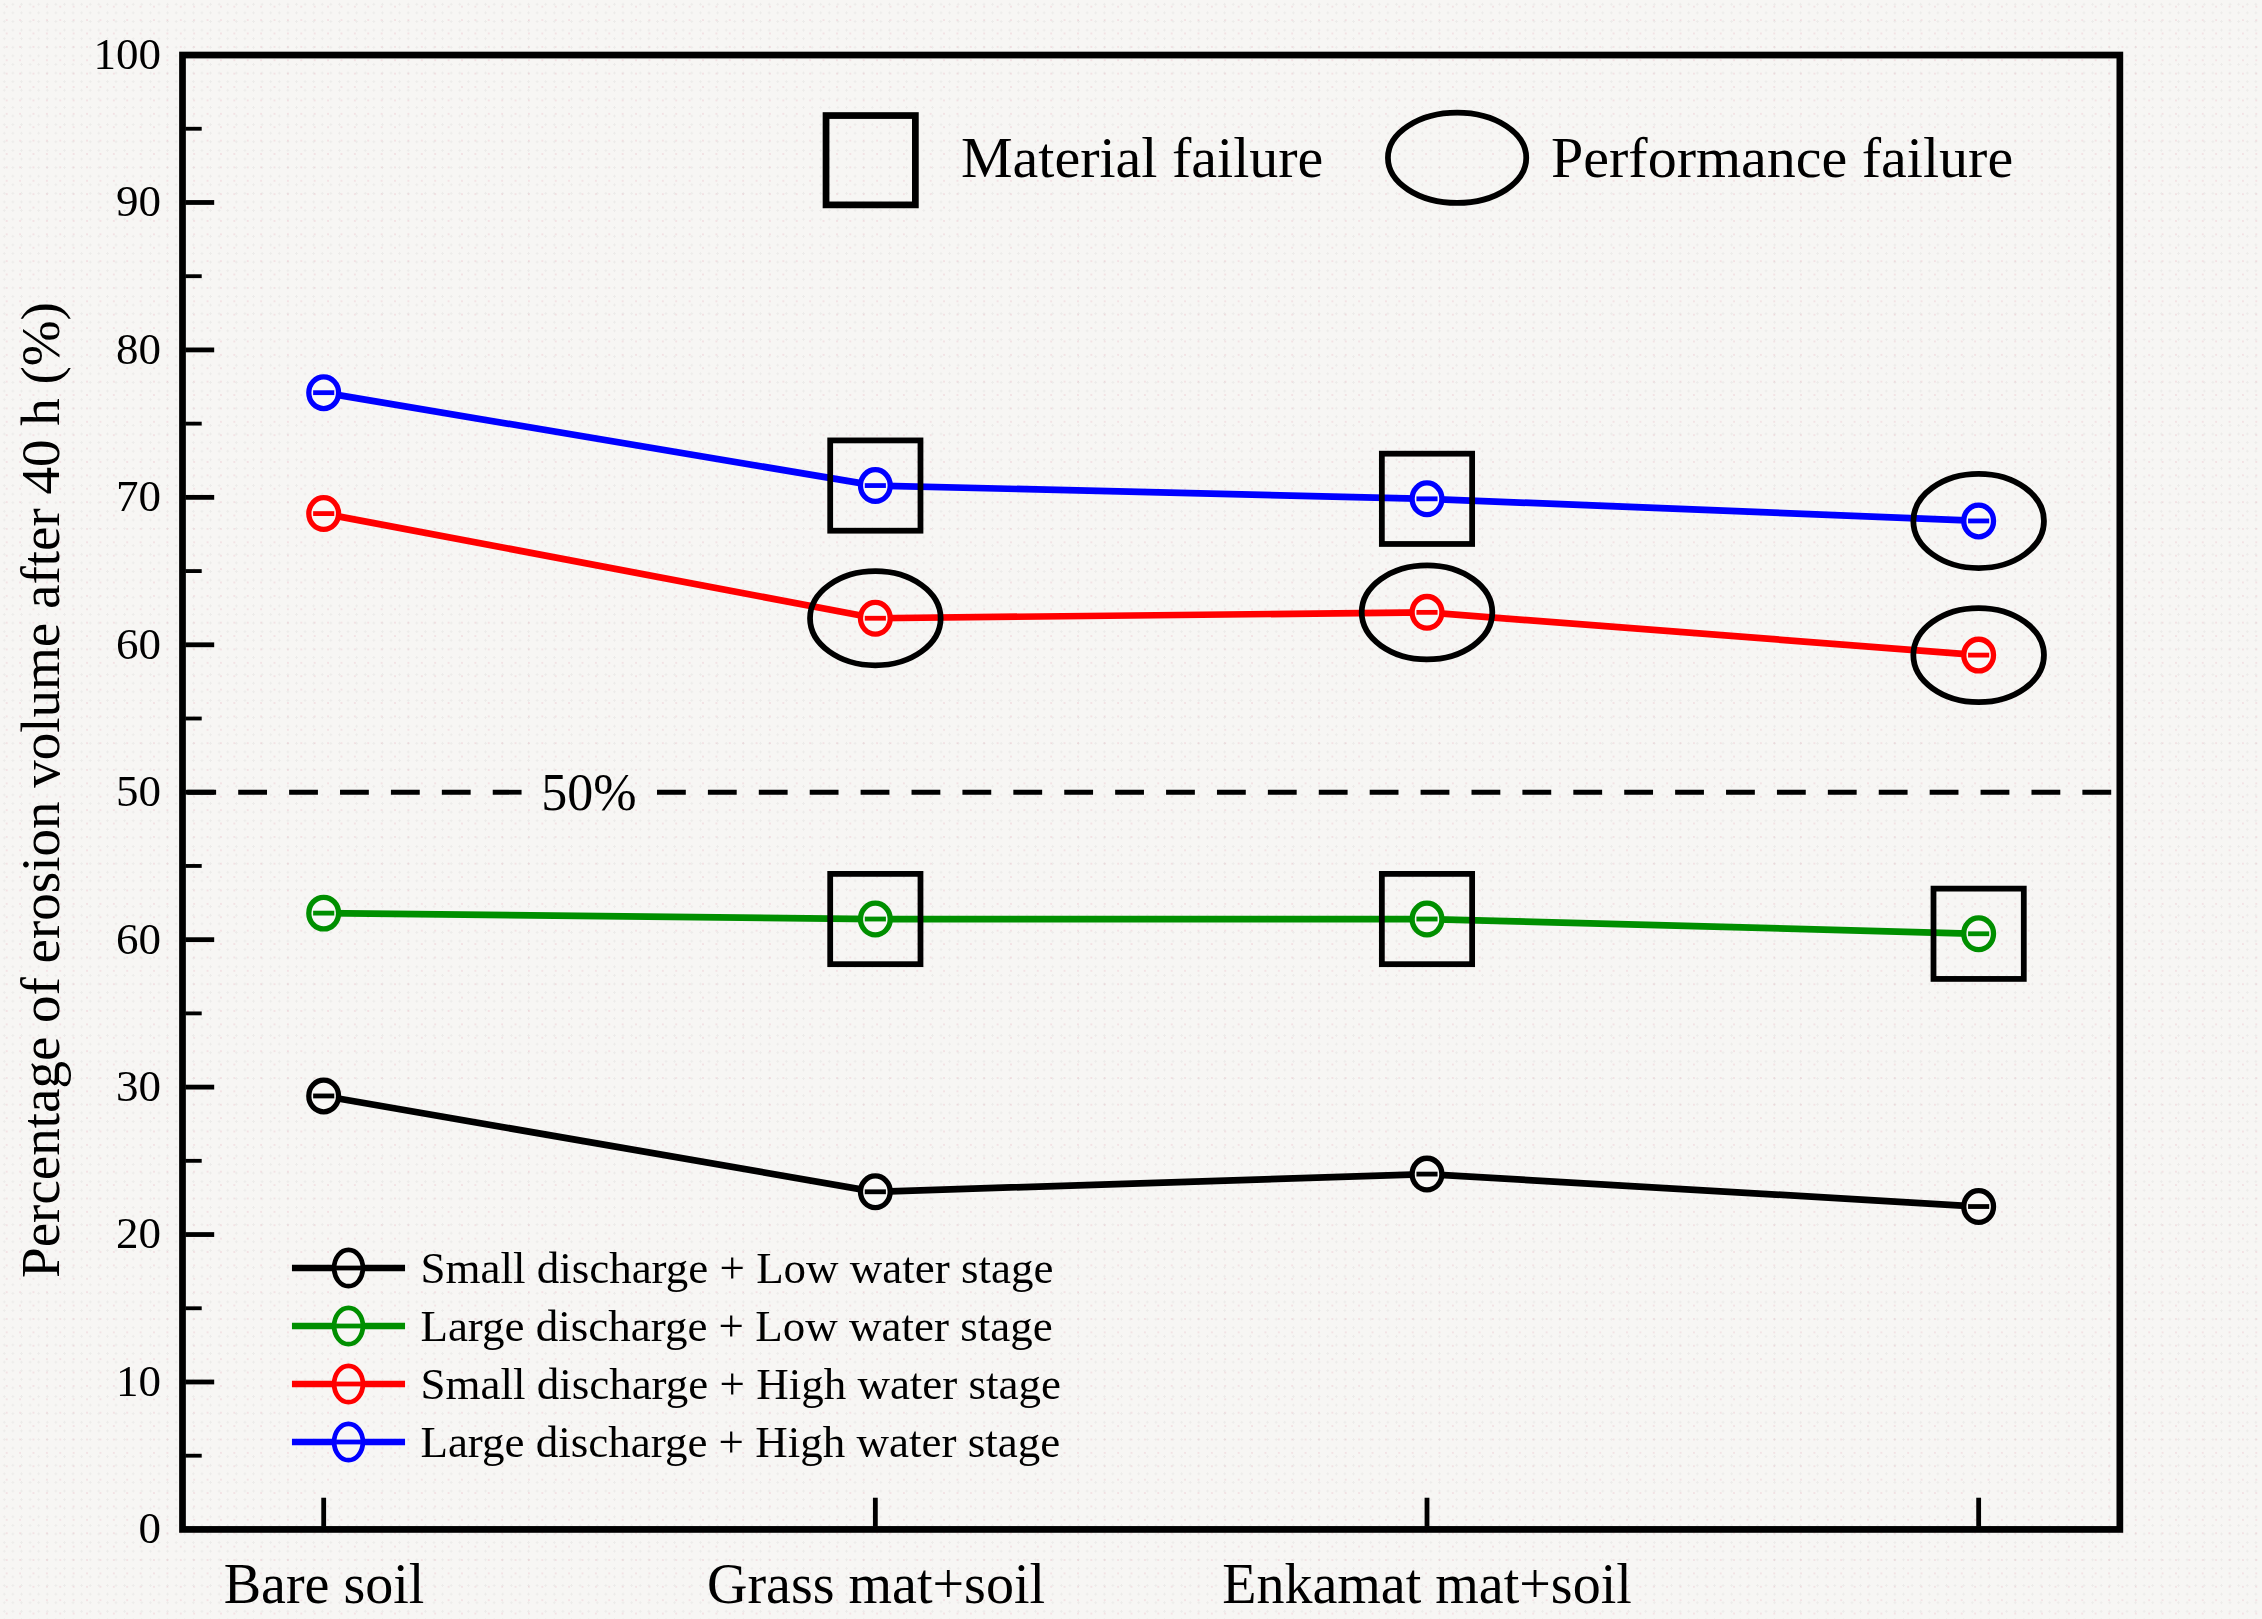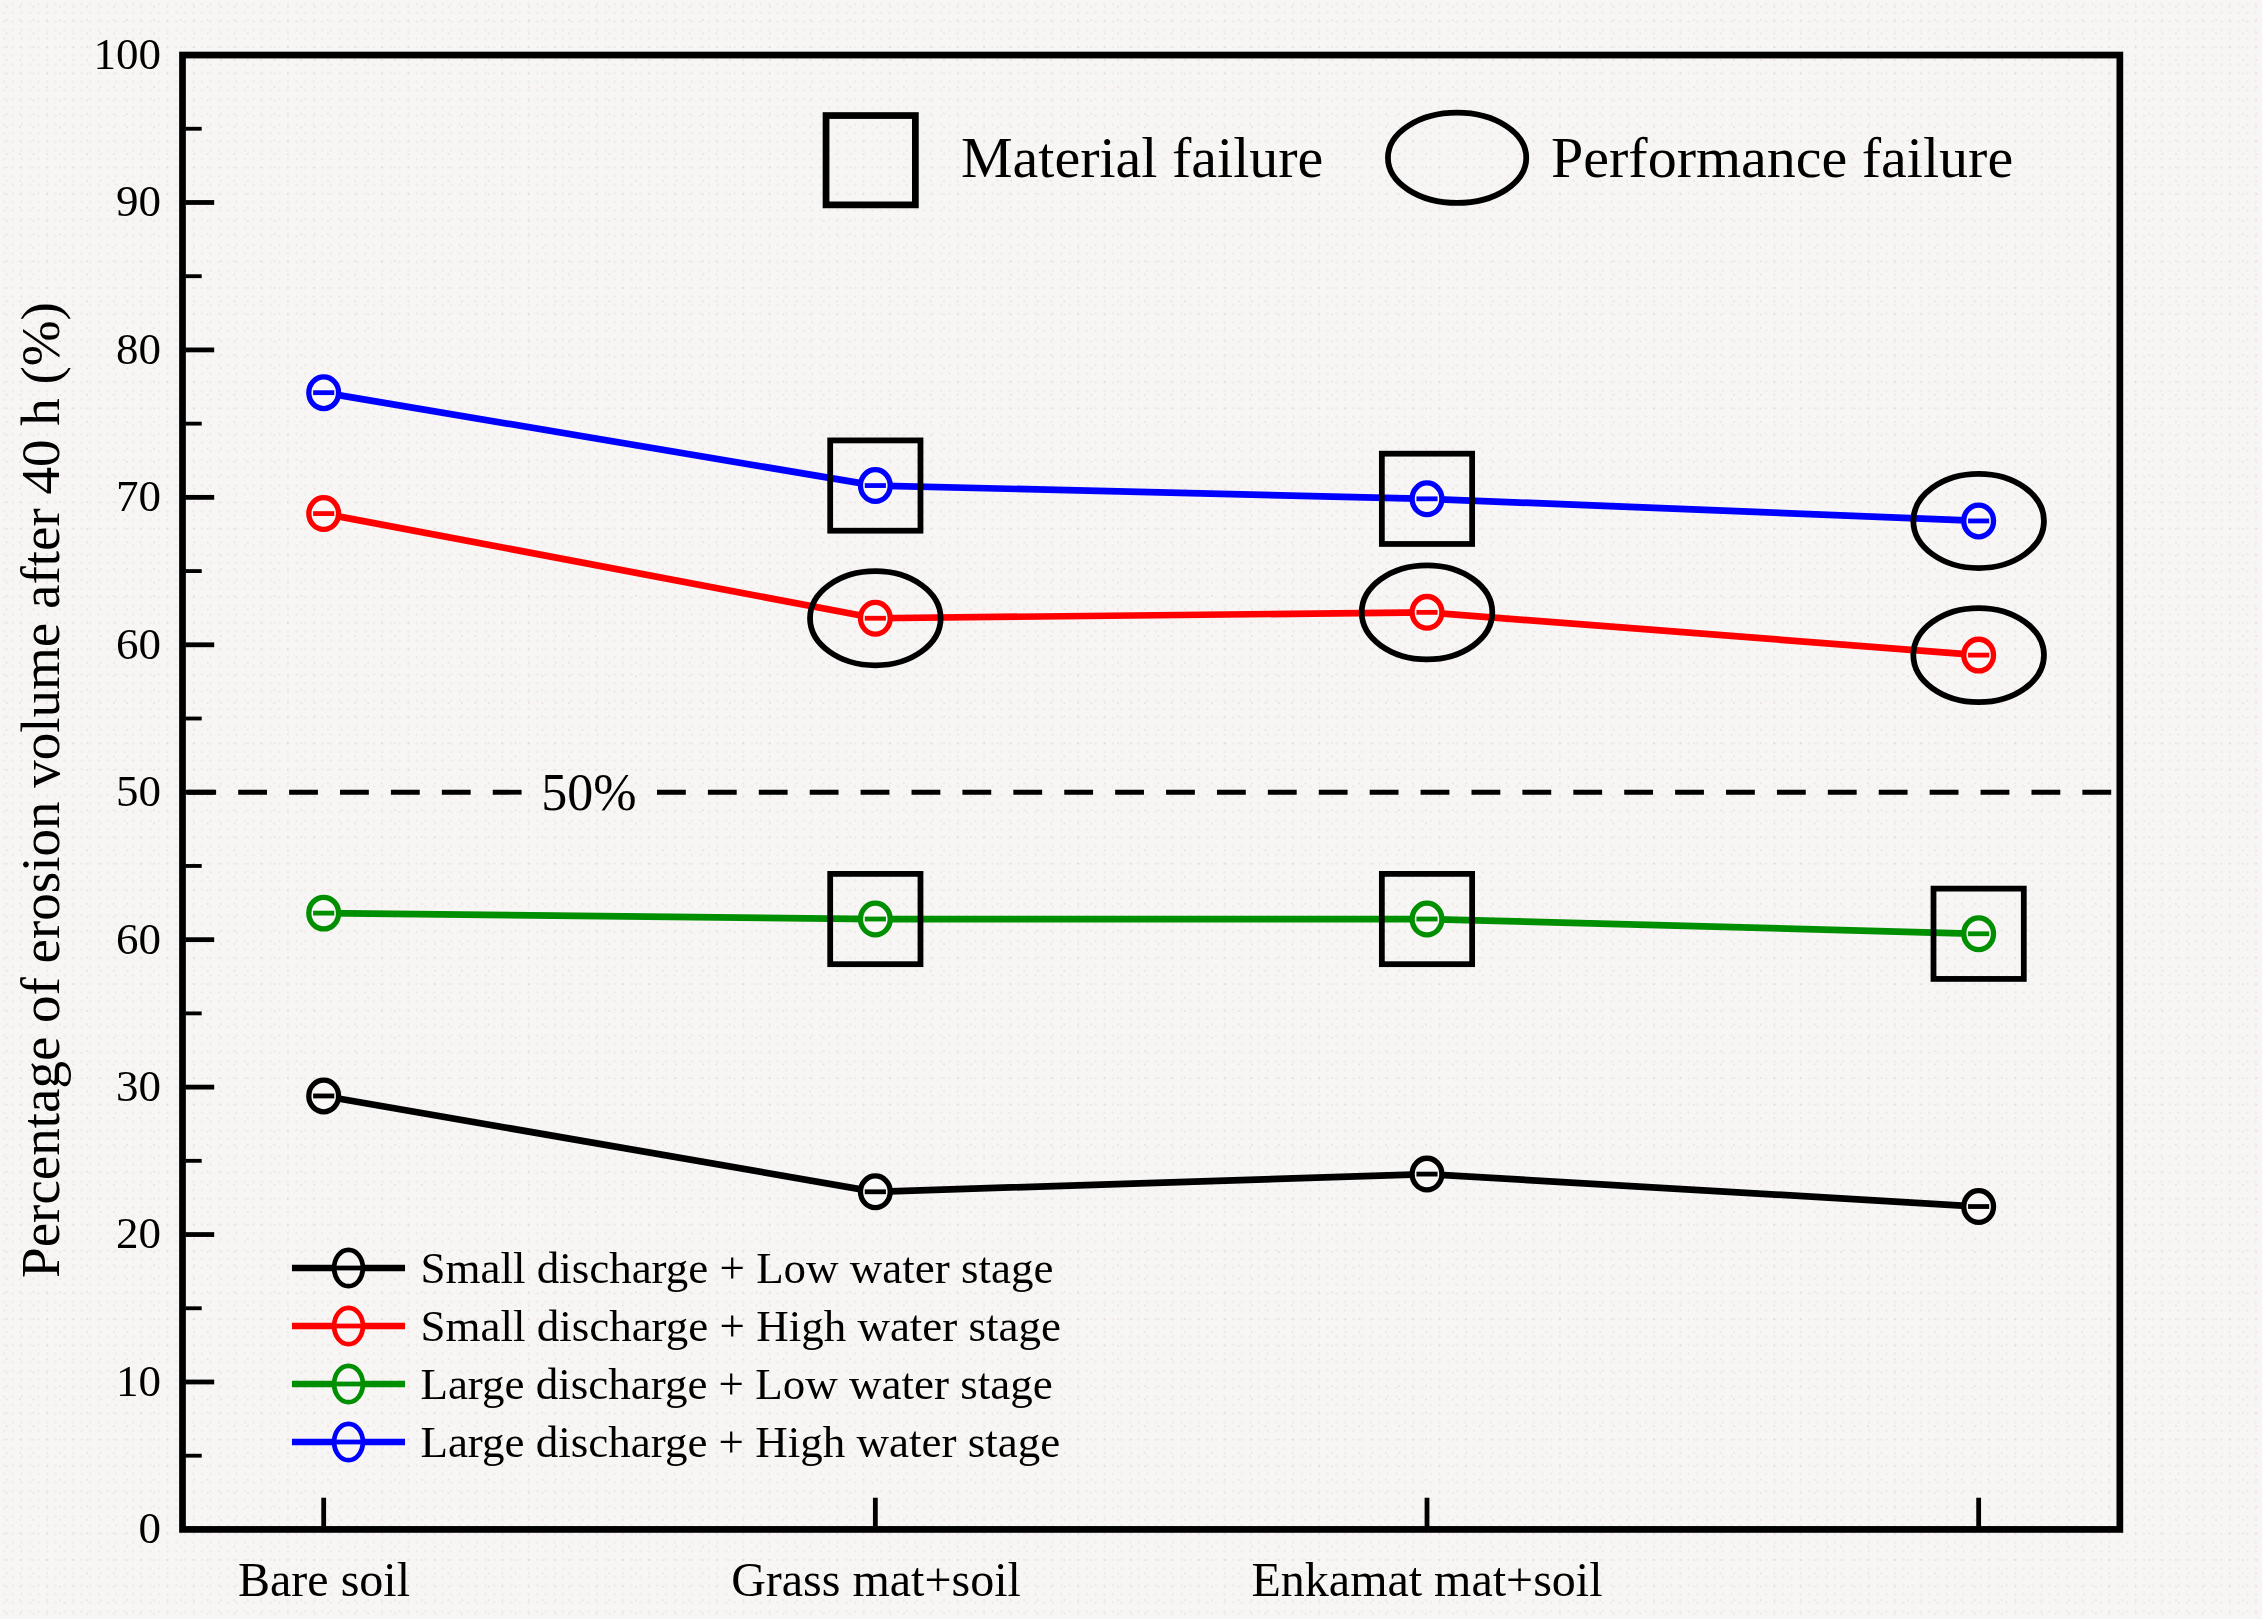--- a/index.html
+++ b/index.html
@@ -19,21 +19,21 @@
     position:absolute;left:40px;top:790px;
     transform:translate(-50%,-50%) rotate(-90deg);
     white-space:nowrap;font-size:55px;
   }
   .ytick{
     position:absolute;right:2101px;transform:translateY(-52%);
     font-size:45px;white-space:nowrap;text-align:right;
   }
   .xcat{
     position:absolute;top:1552px;transform:translateX(-50%);
-    font-size:48px;white-space:nowrap;
+    font-size:56px;white-space:nowrap;
   }
   .toplegend-label{
     position:absolute;top:159px;transform:translateY(-52%);
     font-size:58px;white-space:nowrap;
   }
   .toplegend-label.mat{left:961px;}
   .toplegend-label.perf{left:1551px;}
   .refline-label{
     position:absolute;left:589px;top:790px;transform:translate(-50%,-50%);
     font-size:52px;white-space:nowrap;
@@ -141,33 +141,33 @@
     <div class="legend-row">
       <svg width="117" height="46" viewBox="0 0 122 48">
         <line x1="2" y1="24" x2="120" y2="24" stroke-width="7" stroke="#000000"></line>
         <ellipse cx="61" cy="24" rx="15" ry="19" fill="#f7f6f4" stroke-width="5" stroke="#000000"></ellipse>
         <line x1="48" y1="24" x2="74" y2="24" stroke-width="5" stroke="#000000"></line>
       </svg>
       <span class="legend-label">Small discharge + Low water stage</span>
     </div>
     <div class="legend-row">
       <svg width="117" height="46" viewBox="0 0 122 48">
+        <line x1="2" y1="24" x2="120" y2="24" stroke-width="7" stroke="#008f00"></line>
+        <ellipse cx="61" cy="24" rx="15" ry="19" fill="#f7f6f4" stroke-width="5" stroke="#008f00"></ellipse>
+        <line x1="48" y1="24" x2="74" y2="24" stroke-width="5" stroke="#008f00"></line>
+      </svg>
+      <span class="legend-label">Large discharge + Low water stage</span>
+    </div>
+    <div class="legend-row">
+      <svg width="117" height="46" viewBox="0 0 122 48">
         <line x1="2" y1="24" x2="120" y2="24" stroke-width="7" stroke="#ff0000"></line>
         <ellipse cx="61" cy="24" rx="15" ry="19" fill="#f7f6f4" stroke-width="5" stroke="#ff0000"></ellipse>
         <line x1="48" y1="24" x2="74" y2="24" stroke-width="5" stroke="#ff0000"></line>
       </svg>
       <span class="legend-label">Small discharge + High water stage</span>
-    </div>
-    <div class="legend-row">
-      <svg width="117" height="46" viewBox="0 0 122 48">
-        <line x1="2" y1="24" x2="120" y2="24" stroke-width="7" stroke="#008f00"></line>
-        <ellipse cx="61" cy="24" rx="15" ry="19" fill="#f7f6f4" stroke-width="5" stroke="#008f00"></ellipse>
-        <line x1="48" y1="24" x2="74" y2="24" stroke-width="5" stroke="#008f00"></line>
-      </svg>
-      <span class="legend-label">Large discharge + Low water stage</span>
     </div>
     <div class="legend-row">
       <svg width="117" height="46" viewBox="0 0 122 48">
         <line x1="2" y1="24" x2="120" y2="24" stroke-width="7" stroke="#0000ff"></line>
         <ellipse cx="61" cy="24" rx="15" ry="19" fill="#f7f6f4" stroke-width="5" stroke="#0000ff"></ellipse>
         <line x1="48" y1="24" x2="74" y2="24" stroke-width="5" stroke="#0000ff"></line>
       </svg>
       <span class="legend-label">Large discharge + High water stage</span>
     </div>
   </div>

